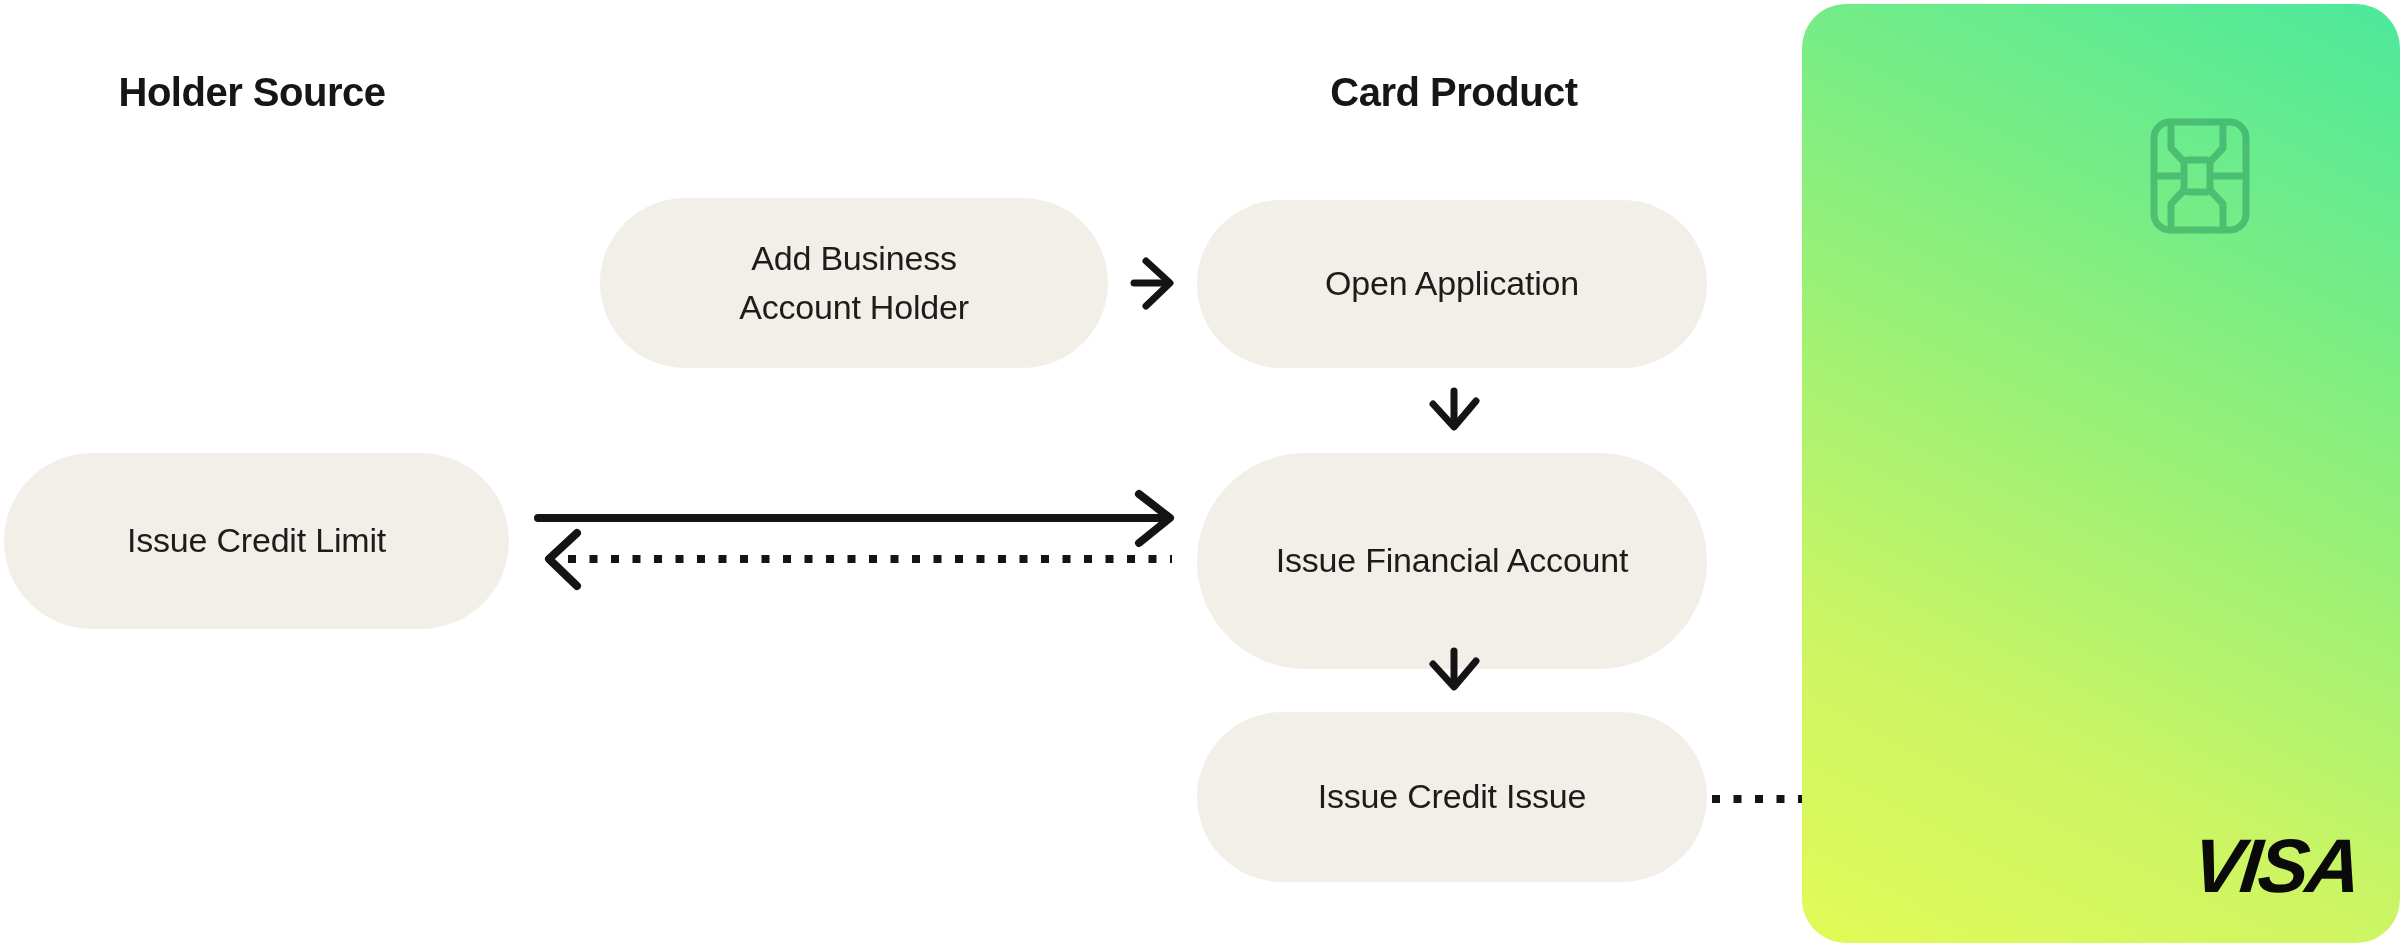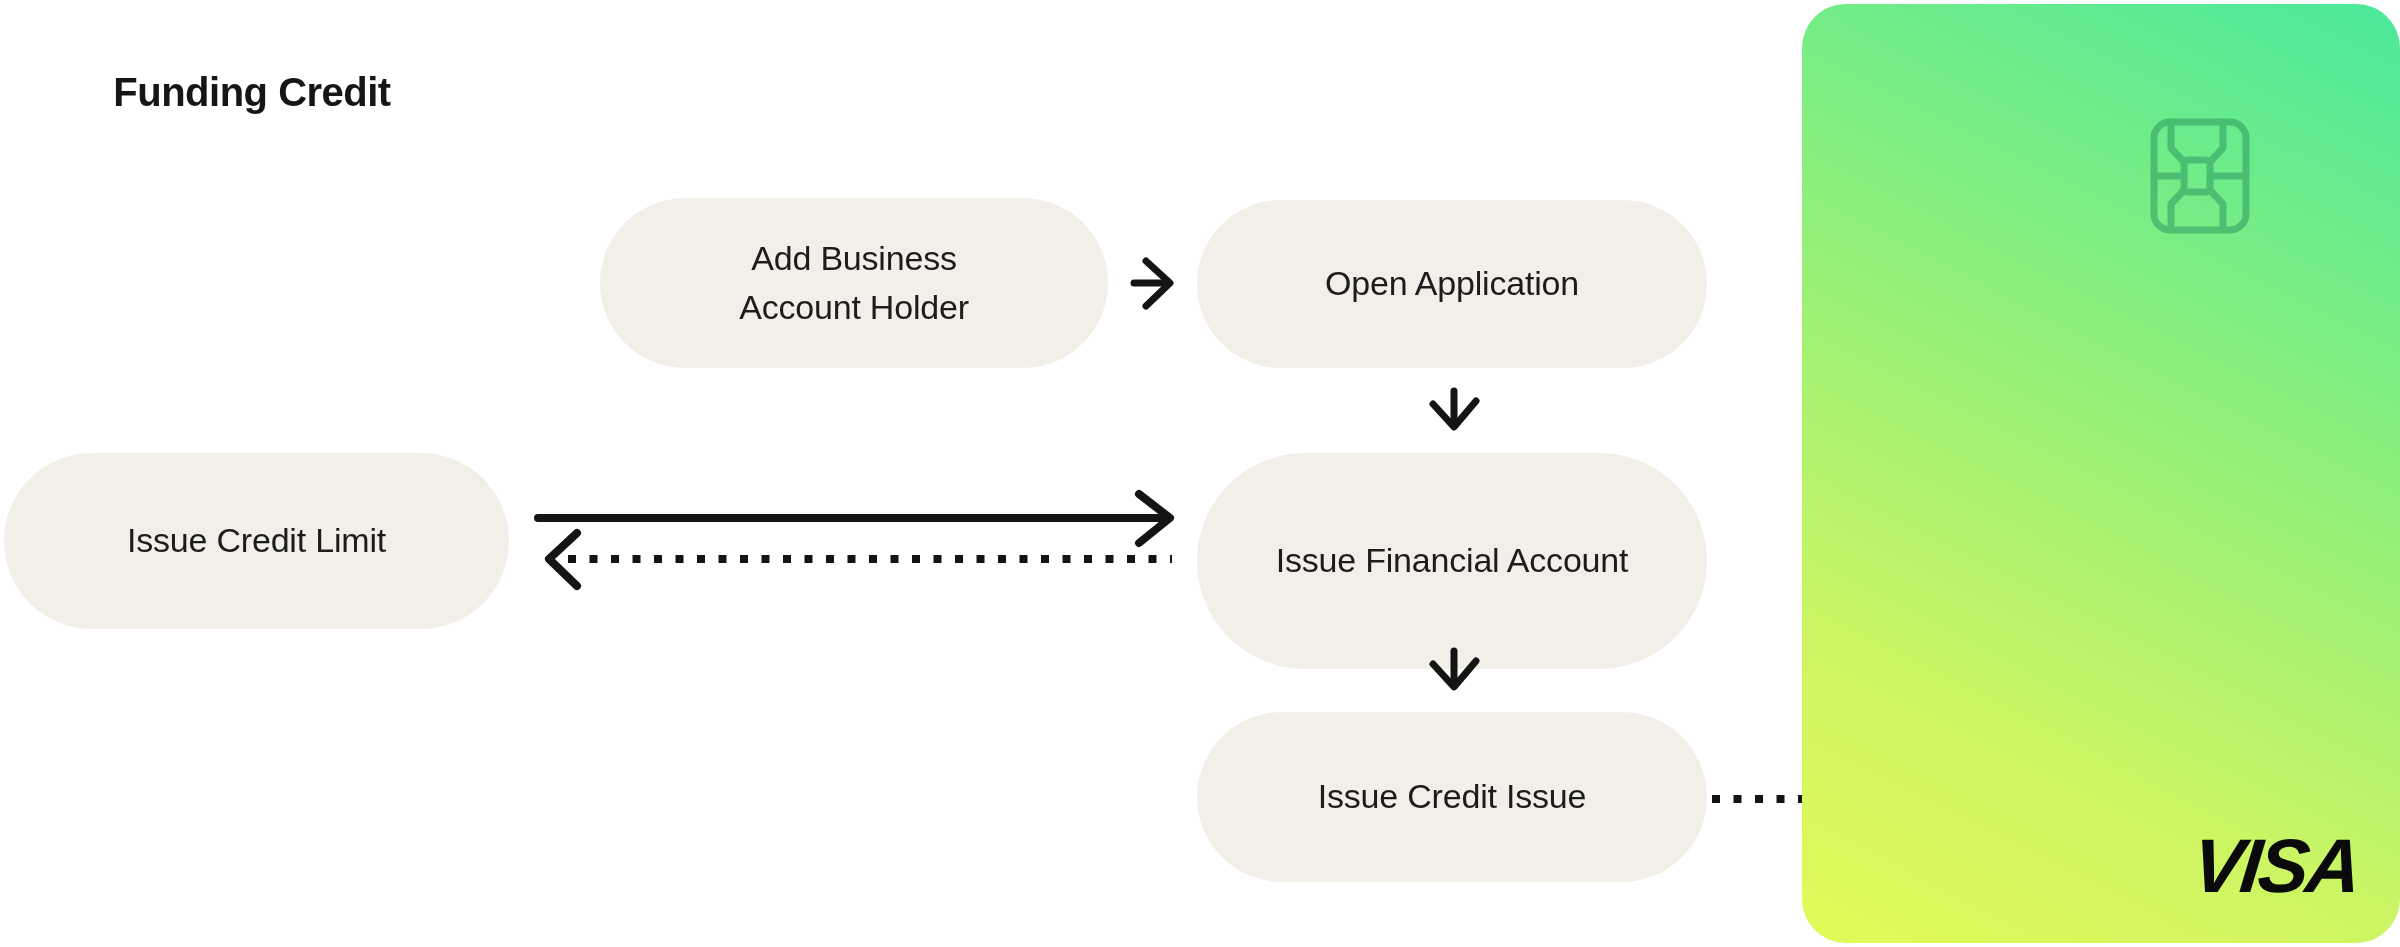--- a/index.html
+++ b/index.html
@@ -61,21 +61,22 @@
     font-size:76px;font-weight:700;font-style:italic;
     letter-spacing:-3px;color:var(--visa-text);
     transform:skewX(-6deg);
   }
 </style>
 </head>
 <body>
 
 <div class="canvas">
 
-  <div class="col-header" style="left:252px">Funding Credit</div>
+  <div class="col-header" style="left:252px">Holder Source</div>
+  <div class="col-header" style="left:1454px">Card Product</div>
 
   <div class="node" style="left:600px;top:198px;width:508px;height:170px">
     <span class="node-label wrap">Add Business Account Holder</span>
   </div>
 
   <div class="node" style="left:1197px;top:200px;width:510px;height:168px">
     <span class="node-label">Open Application</span>
   </div>
 
   <div class="node" style="left:4px;top:453px;width:505px;height:176px">

